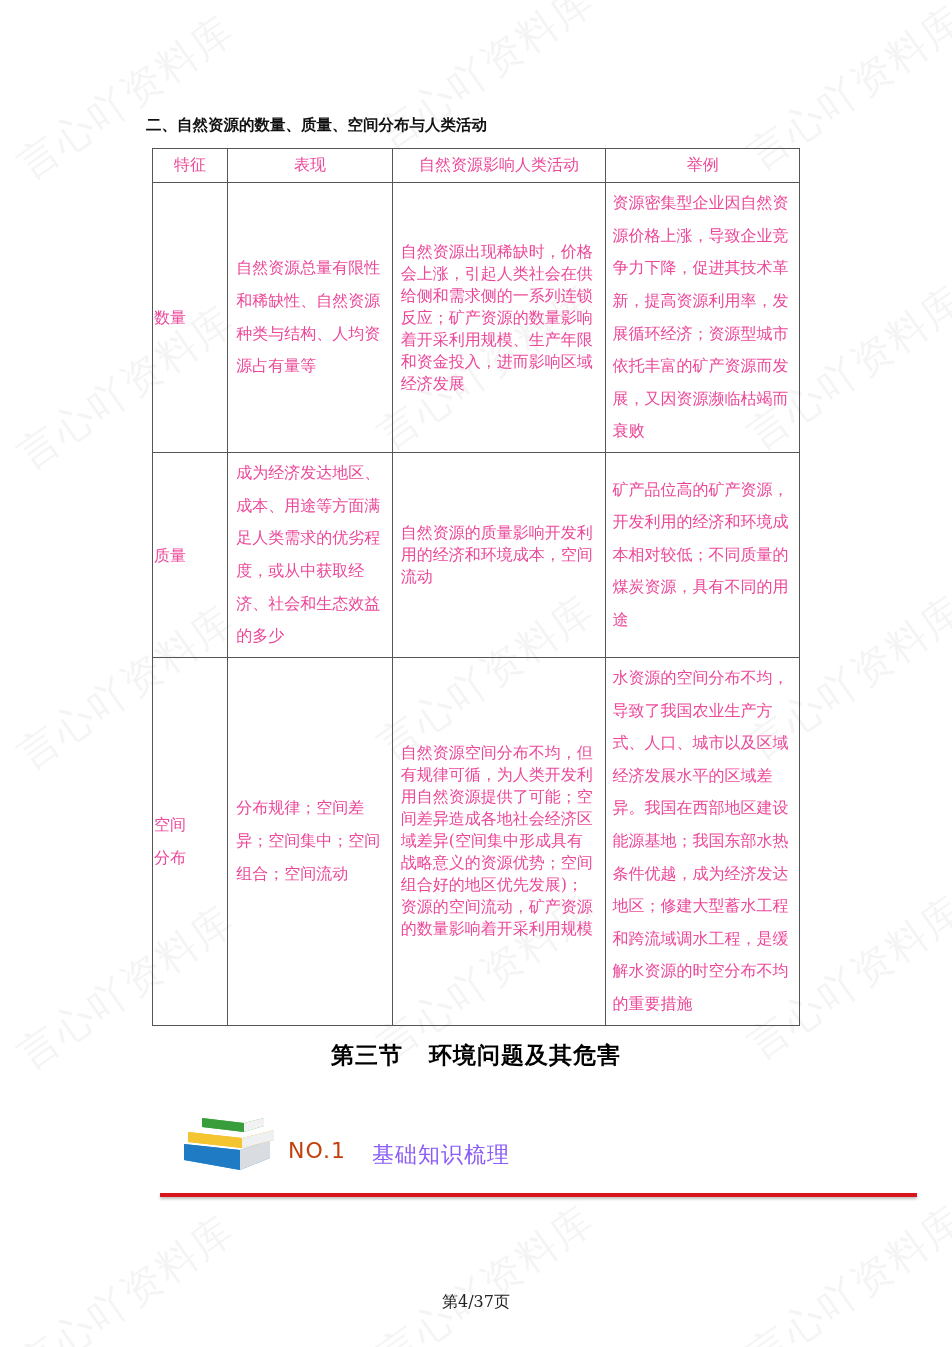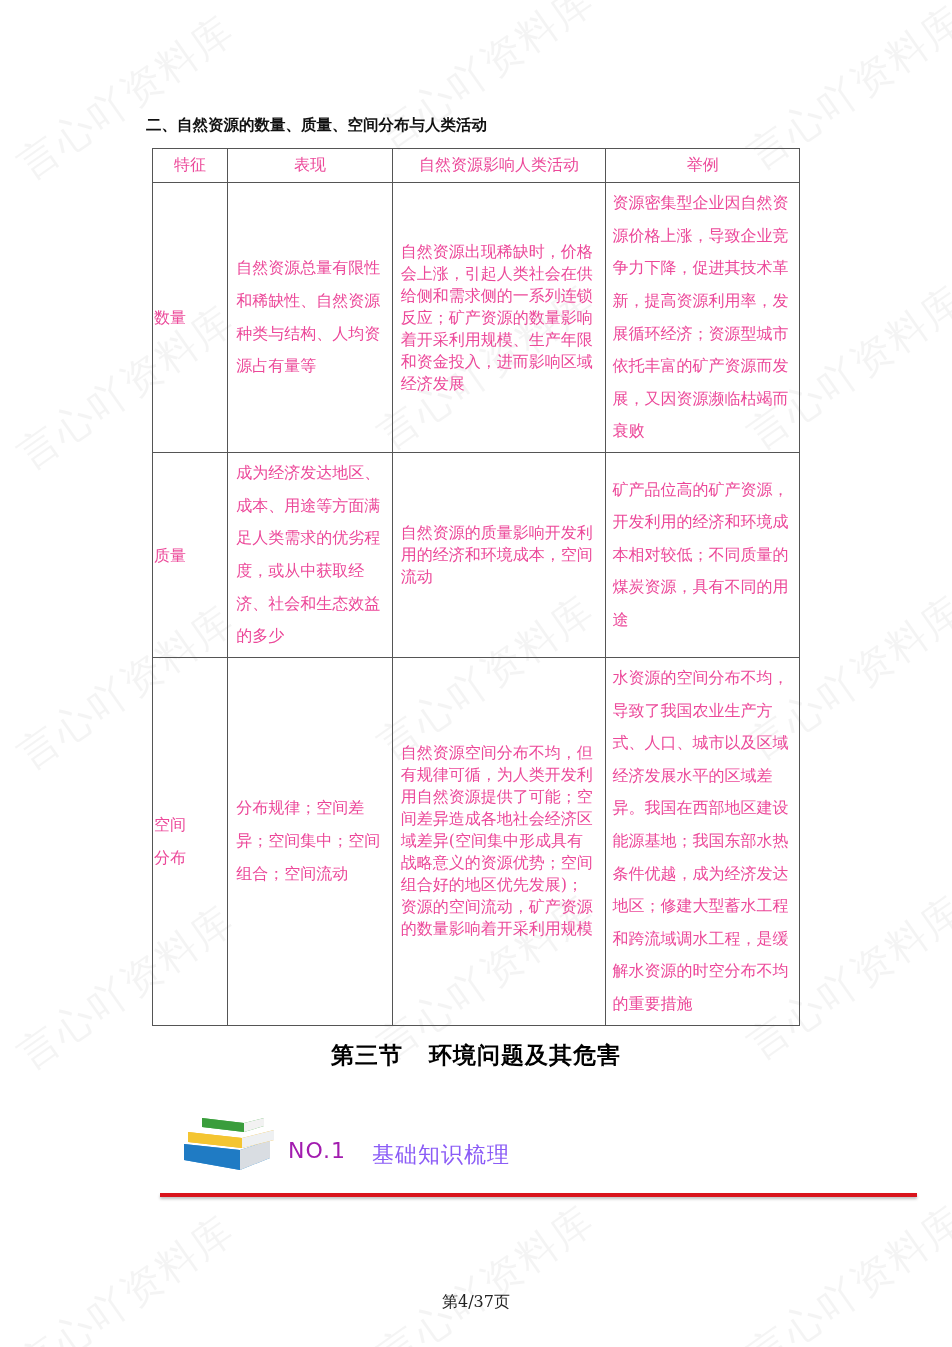--- a/index.html
+++ b/index.html
@@ -41,21 +41,21 @@
   .chapter-title {
     position: absolute; left: 0; width: 952px; top: 1040px; text-align: center;
     font-family: "DejaVu Sans", "Liberation Sans", sans-serif; font-weight: bold;
     font-size: 23px; color: #000000; z-index: 1; letter-spacing: 1px;
   }
   .chapter-title .gap { display: inline-block; width: 26px; }
   .banner { position: absolute; left: 180px; top: 1110px; height: 70px; width: 400px; z-index: 1; }
   .books { position: absolute; left: 0; top: 0; width: 100px; height: 68px; }
   .no1 {
     position: absolute; left: 108px; top: 28px; font-family: "DejaVu Sans", sans-serif;
-    font-size: 22px; color: #a21caf; letter-spacing: 1px;
+    font-size: 22px; color: #c2410c; letter-spacing: 1px;
   }
   .banner-label {
     position: absolute; left: 192px; top: 30px; font-family: "DejaVu Serif", serif;
     font-size: 22px; color: #8b5cf6; letter-spacing: 1px;
   }
   .red-rule {
     position: absolute; left: 160px; top: 1193px; width: 757px; height: 4px;
     background: #d9141c; box-shadow: 0 2px 3px rgba(0,0,0,0.25); z-index: 1;
   }
   .page-num {

